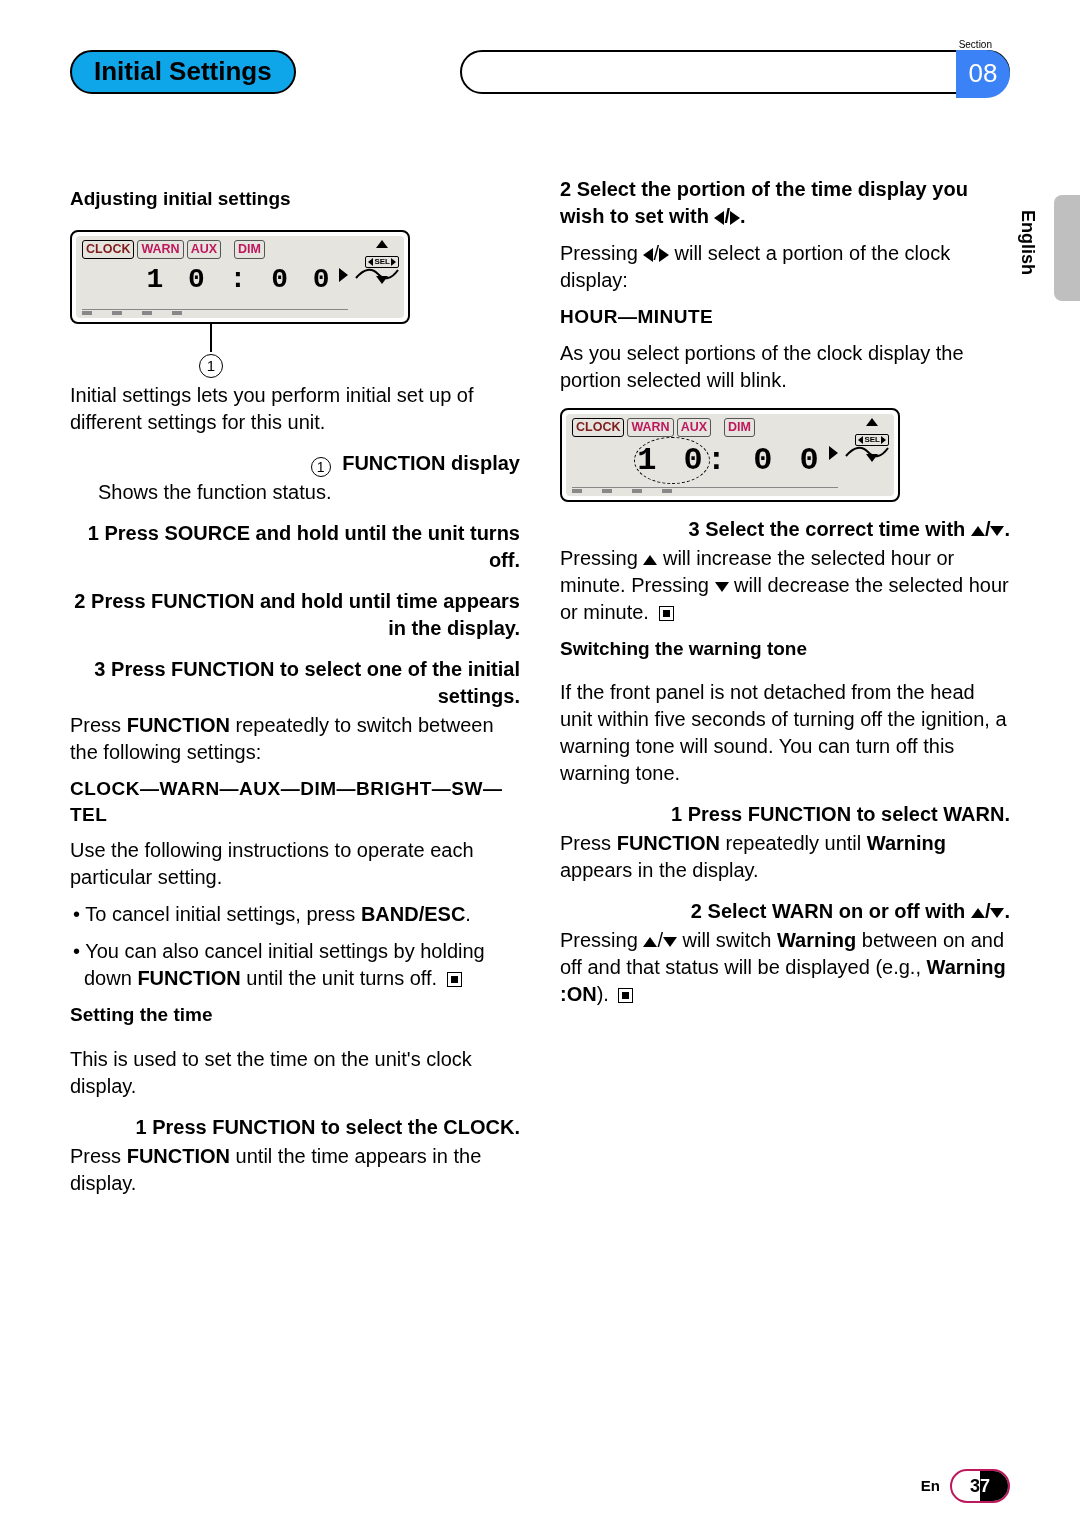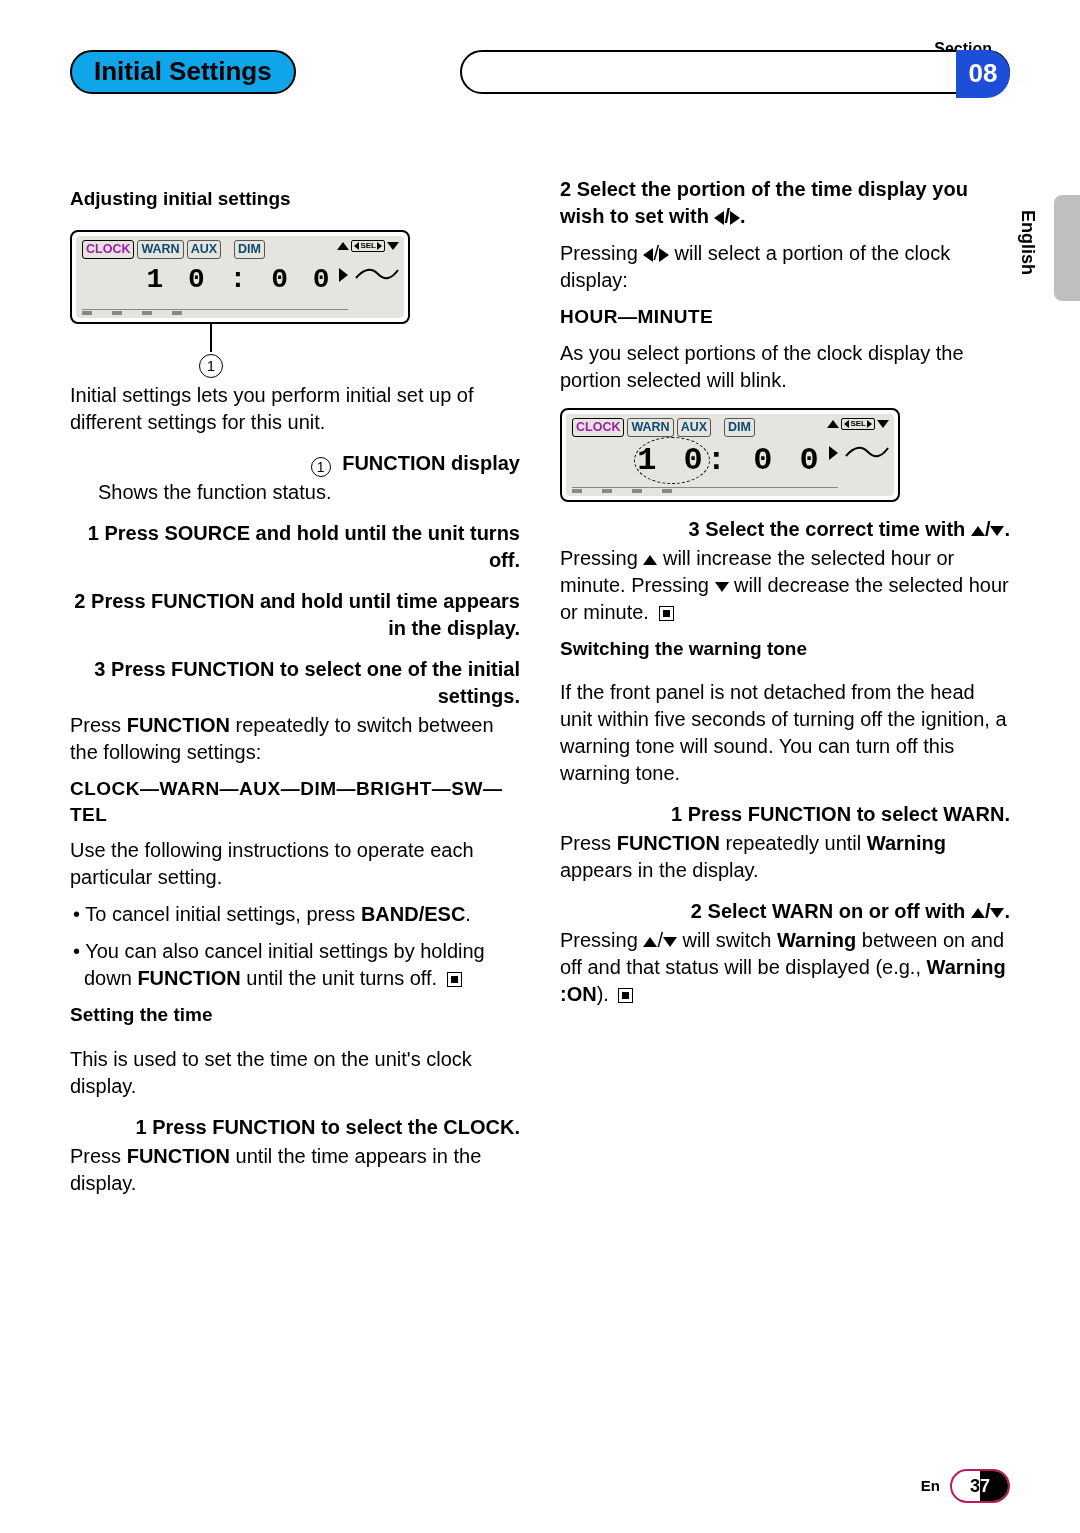--- a/index.html
+++ b/index.html
@@ -14,21 +14,21 @@
     line-height: 1.35;
   }
   .page {
     padding: 30px 70px 30px 70px;
     position: relative;
     height: 100%;
   }
   .section-label {
     position: absolute;
     top: 38px; right: 88px;
-    font-size: 16px; font-weight: bold; margin-left: 36px;
+    font-size: 10px; font-weight: normal; margin-left: 36px;
   }
   .header-row {
     position: relative;
     margin-top: 20px;
     height: 46px;
     margin-bottom: 80px;
   }
   .title-pill {
     position: absolute;
     left: 0;
@@ -48,25 +48,25 @@
     width: 550px; height: 44px;
     border: 2px solid #000;
     border-radius: 22px;
     z-index: 1;
     background: #fff;
   }
   .section-num {
     position: absolute;
     right: -2px; top: -2px;
     width: 54px; height: 48px;
-    background: #1d4ed8; color: #fff;
+    background: #3b82f6; color: #fff;
     border-top-right-radius: 24px;
     border-bottom-right-radius: 24px;
     display: flex; align-items: center; justify-content: center;
-    font-size: 26px; font-weight: bold;
+    font-size: 26px; font-weight: normal;
   }
   .side-tab {
     position: absolute;
     top: 195px; right: 0;
     width: 26px; height: 106px;
     background: #bfbfbf;
     border-top-left-radius: 8px;
     border-bottom-left-radius: 8px;
   }
   .lang-vertical {
@@ -103,25 +103,25 @@
     background: #e5e4df;
     border-radius: 4px;
     position: relative;
     height: 82px;
     padding: 4px 6px;
   }
   .lcd-tags {
     display: flex; gap: 3px;
     font-size: 12.5px; font-weight: bold;
   }
-  .tag { border: 1.4px solid #555; border-radius: 3px; padding: 0 3px; color:#0c4a6e;}
-  .tag.active { color: #a21caf; border-color:#000;}
+  .tag { border: 1.4px solid #555; border-radius: 3px; padding: 0 3px; color:#be185d;}
+  .tag.active { color: #7f1d1d; border-color:#000;}
   .lcd-right {
     position: absolute; top: 4px; right: 5px;
-    display:flex; flex-direction:row; gap:2px; align-items:center;
+    display:flex; flex-direction:column; gap:8px; align-items:center;
   }
   .tri { width:0;height:0;border-left:6px solid transparent;border-right:6px solid transparent;}
   .tri.up { border-bottom:8px solid #000;}
   .tri.dn { border-top:8px solid #000;}
   .sel-row{font-size:8px;font-weight:bold;border:1px solid #000;padding:0 2px;border-radius:2px;display:flex;gap:1px;align-items:center;}
   .sel-tri-l{width:0;height:0;border-top:4px solid transparent;border-bottom:4px solid transparent;border-right:5px solid #000;display:inline-block;}
   .sel-tri-r{width:0;height:0;border-top:4px solid transparent;border-bottom:4px solid transparent;border-left:5px solid #000;display:inline-block;}
   .lcd-play { position:absolute; right: 56px; top: 32px; width:0;height:0;border-top:7px solid transparent;border-bottom:7px solid transparent;border-left:9px solid #000;}
   .lcd-curve { position:absolute; right: 4px; top: 26px; width: 46px; height: 20px;}
   .lcd-bars { position:absolute; left: 6px; bottom: 3px; right: 56px; height: 6px; border-top:1px solid #888;}

